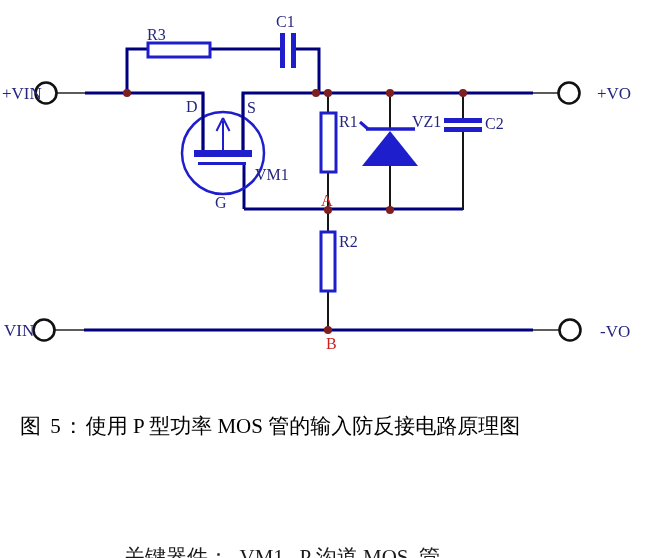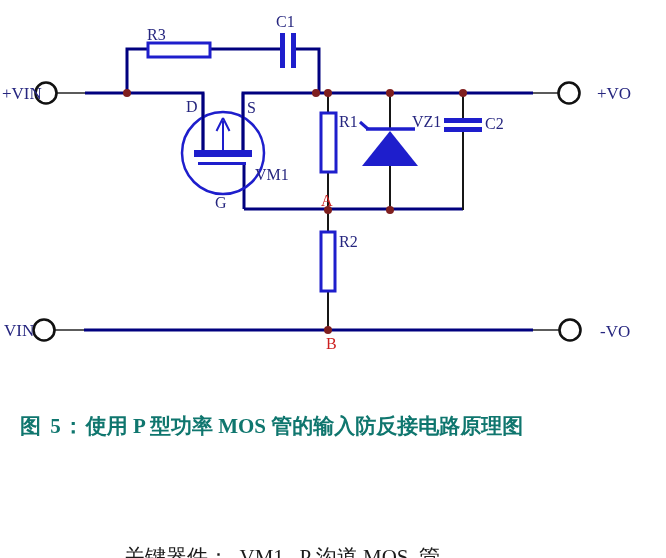--- a/index.html
+++ b/index.html
@@ -9,21 +9,21 @@
   }
   svg text{
     font-family:"Liberation Serif","DejaVu Serif",serif;
   }
   .comp-label{fill:#26267f;font-size:16px;}
   .pin-label{fill:#26267f;font-size:16px;}
   .term-label{fill:#26267f;font-size:17px;}
   .node-label{fill:#cc2020;font-size:16px;}
   .caption1{
     position:absolute;left:20px;top:412px;width:620px;
-    color:#0f766e;font-size:21px;white-space:pre;font-weight:bold;
+    color:#000000;font-size:21px;white-space:pre;
   }
   .caption2{
     position:absolute;left:124px;top:503px;width:520px;
     color:#1a1a1a;font-size:21px;white-space:pre;margin-top:40px;
   }
   .fig-num{letter-spacing:2px;}
 </style>
 </head>
 <body>
 

